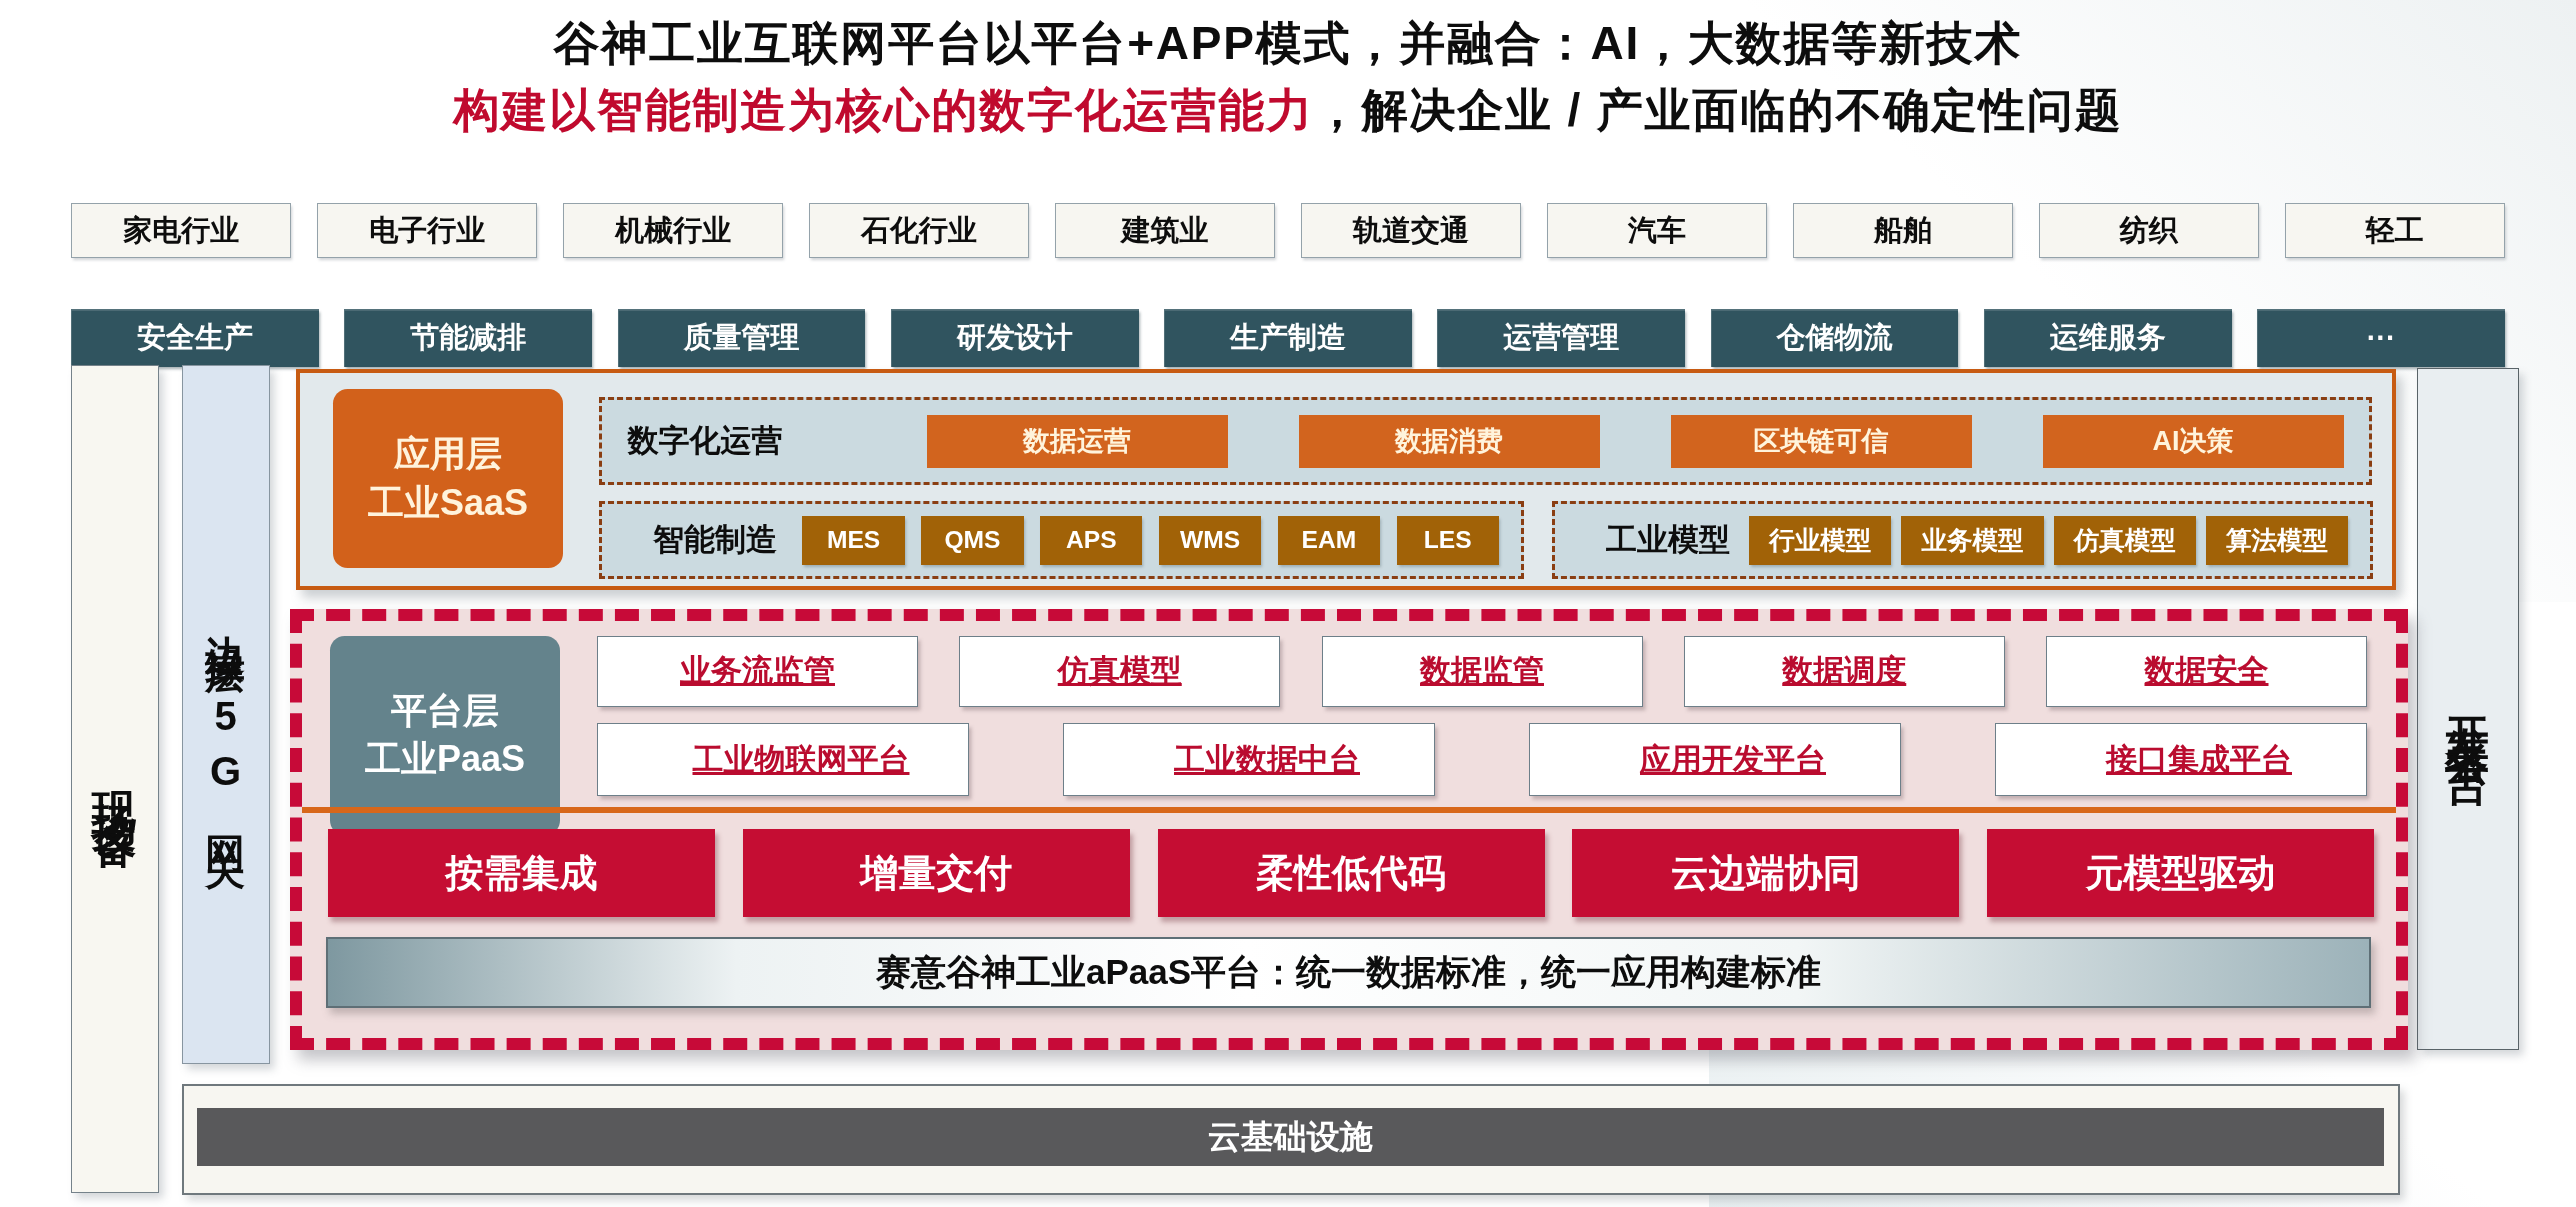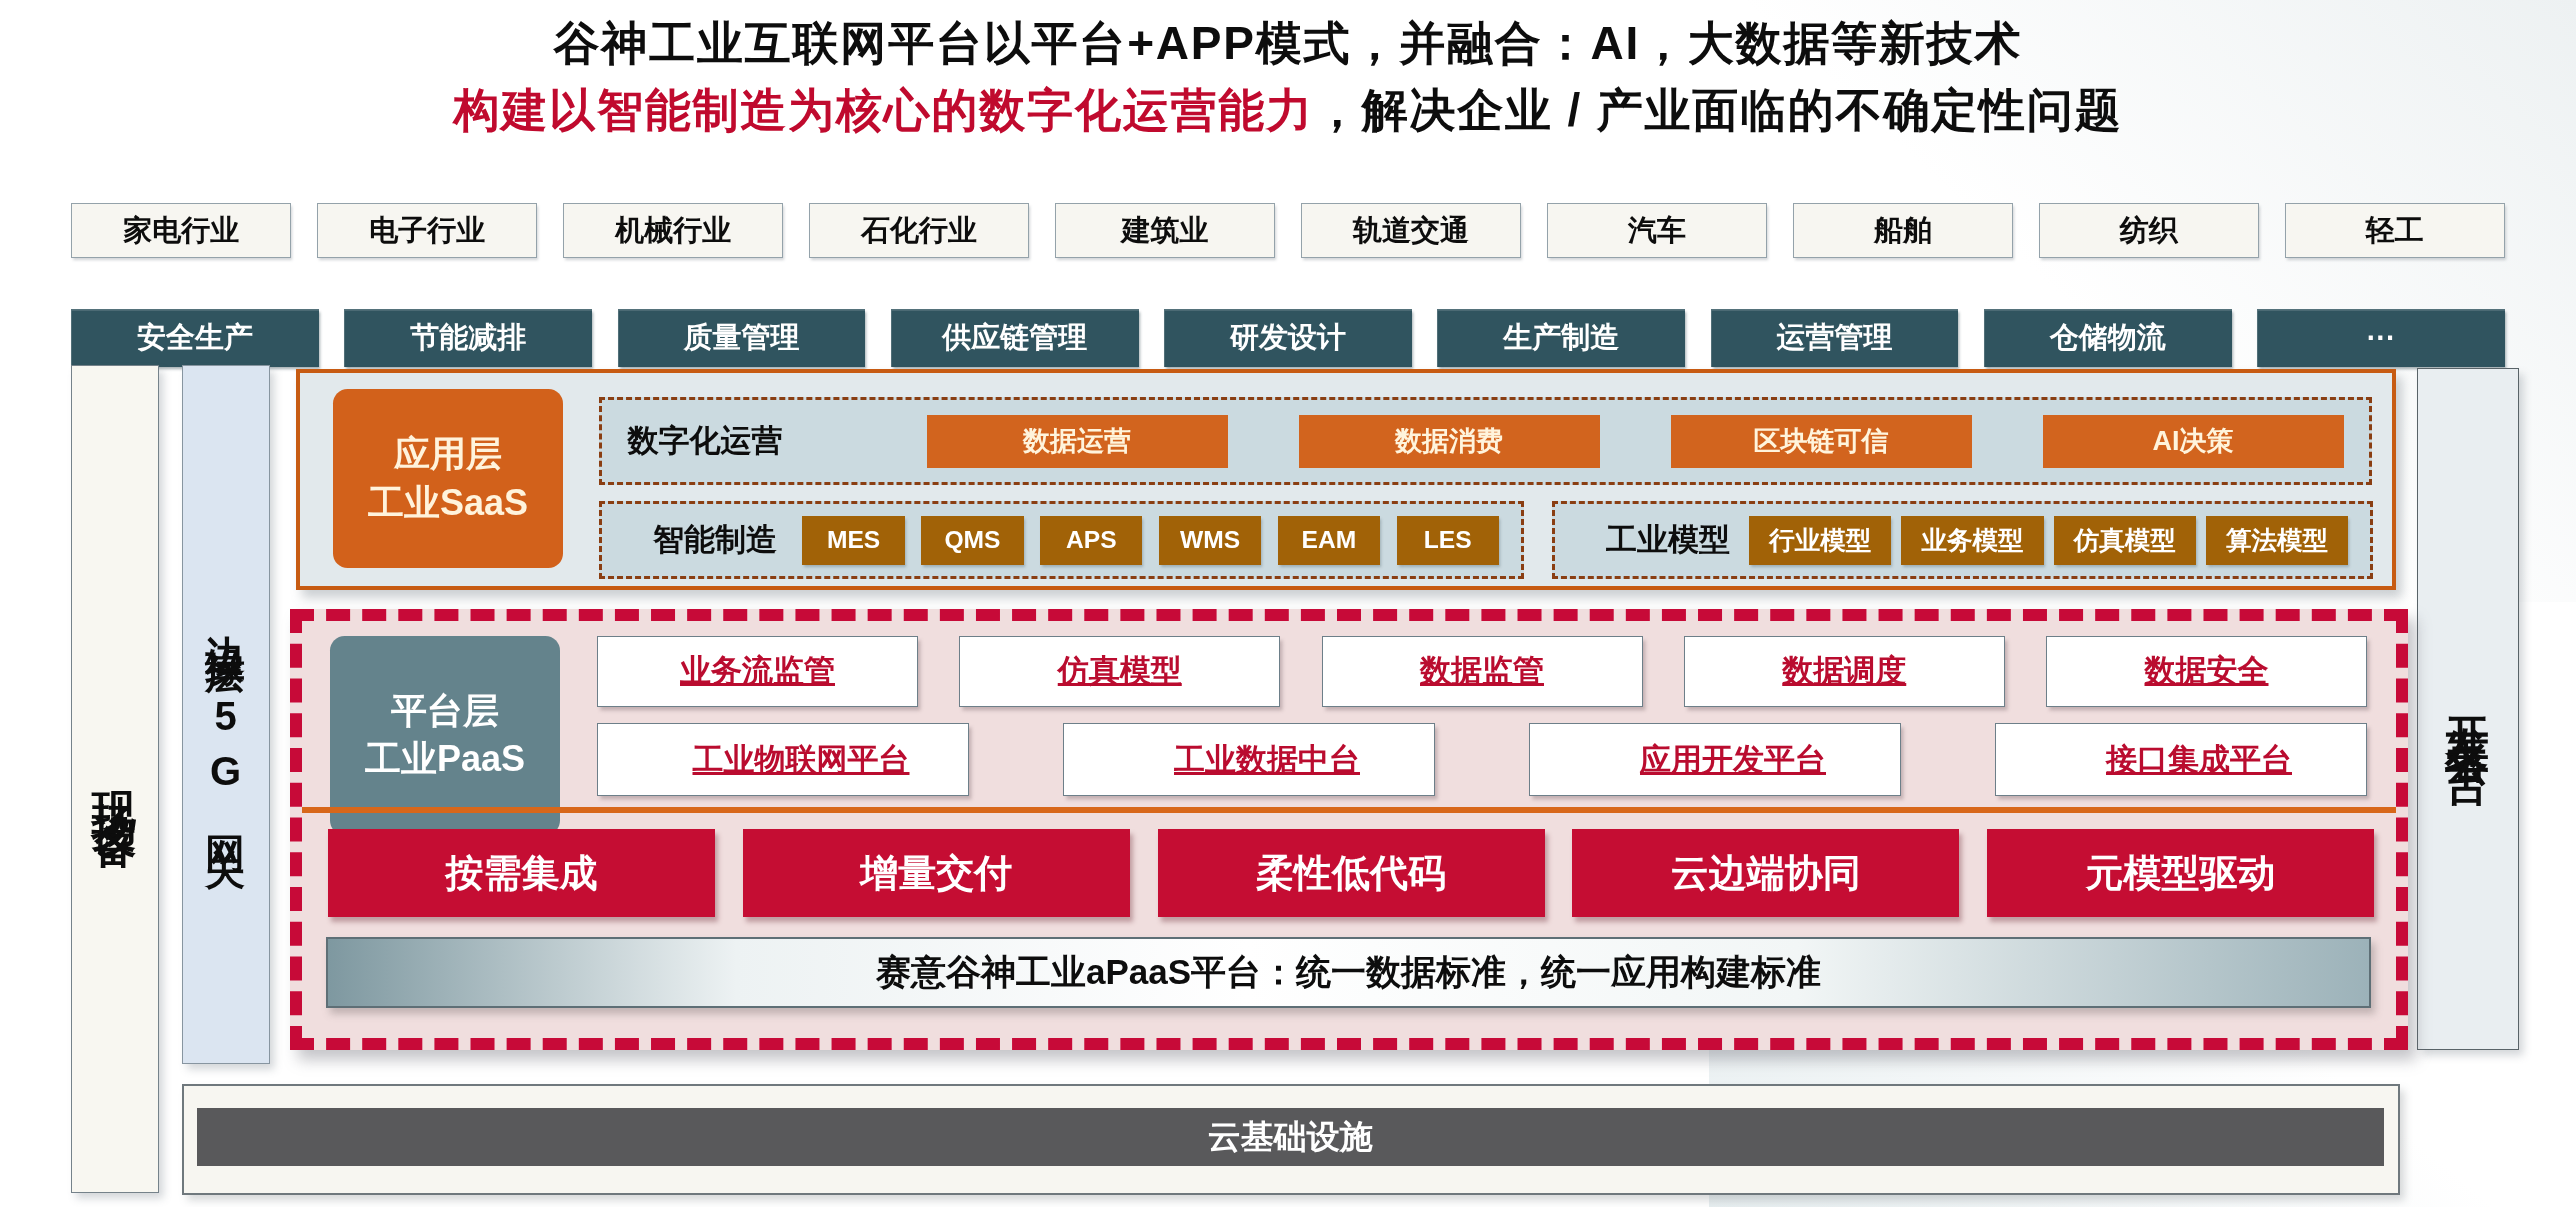--- a/index.html
+++ b/index.html
@@ -122,25 +122,25 @@
     <div class="cell ind">汽车</div>
     <div class="cell ind">船舶</div>
     <div class="cell ind">纺织</div>
     <div class="cell ind">轻工</div>
   </div>
 
   <div id="row-functions" class="hrow">
     <div class="cell fn">安全生产</div>
     <div class="cell fn">节能减排</div>
     <div class="cell fn">质量管理</div>
-    <div class="cell fn">供应链管理</div>
     <div class="cell fn">研发设计</div>
     <div class="cell fn">生产制造</div>
     <div class="cell fn">运营管理</div>
     <div class="cell fn">仓储物流</div>
+    <div class="cell fn">运维服务</div>
     <div class="cell fn">···</div>
   </div>
 
   <div id="bar-field" class="vbar">
     <span class="vtext">现场设备</span>
   </div>
   <div id="bar-edge" class="vbar">
     <span class="vtext">边缘层</span>
     <span class="vtext">5G网关</span>
   </div>

